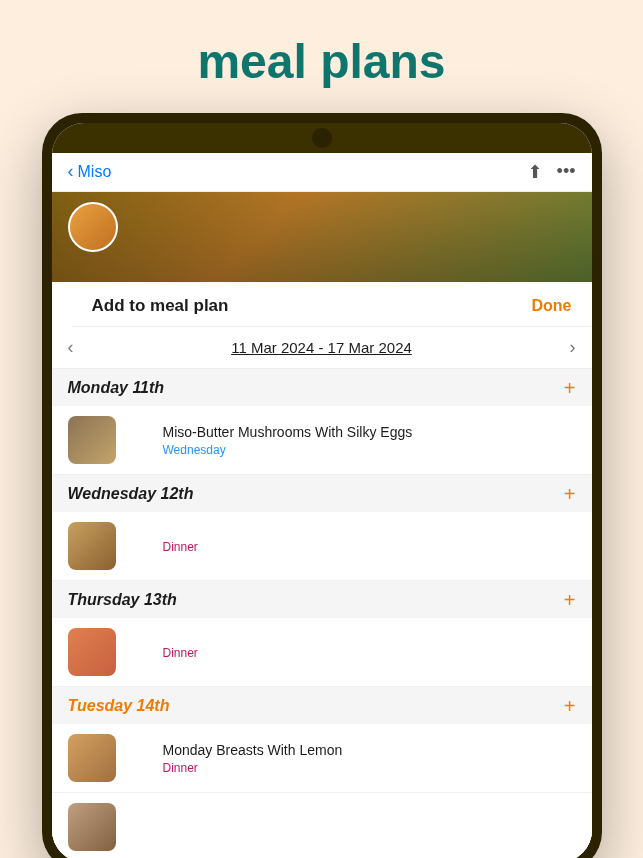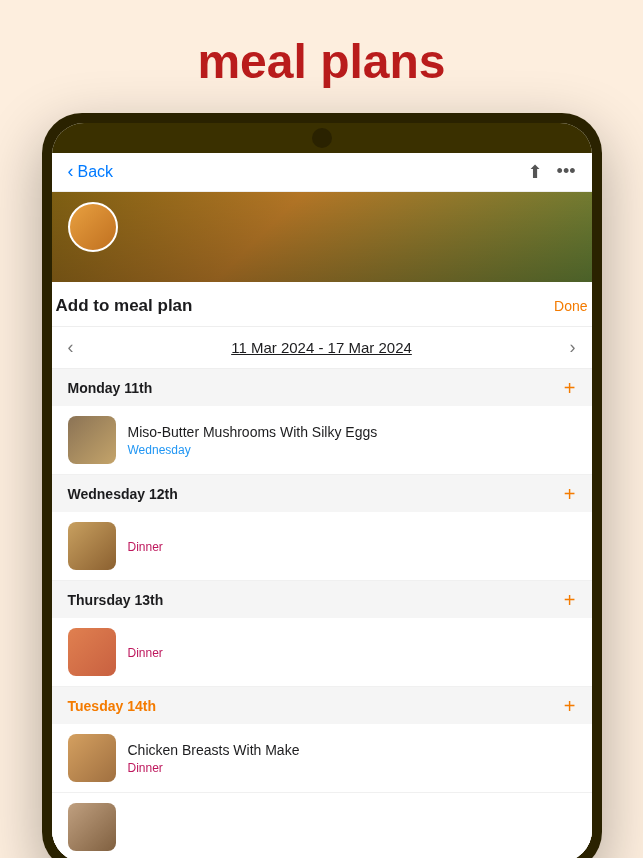--- a/index.html
+++ b/index.html
@@ -19,21 +19,21 @@
     }
     .page-header .make {
       font-size: 48px;
       font-weight: 800;
       color: #f47b00;
       line-height: 1.1;
     }
     .page-header .meal-plans {
       font-size: 48px;
       font-weight: 800;
-      color: #b91c1c;
+      color: #0f766e;
       line-height: 1.1;
     }
 
     
     .device-frame {
       width: 560px;
       background: #2a2200;
       border-radius: 40px;
       padding: 10px;
       position: relative;
@@ -116,32 +116,33 @@
     .modal-overlay {
       position: relative;
       background: white;
       margin: 0;
     }
 
     .modal-header {
       display: flex;
       justify-content: space-between;
       align-items: center;
-      padding: 14px 4px 10px;
+      padding: 14px 20px 10px;
       border-bottom: 1px solid #eee;
+      margin-left: 20px;
     }
     .modal-title {
       font-size: 17px;
       font-weight: 600;
       color: #1c1c1e;
     }
     .modal-done {
       color: #f47b00;
-      font-size: 14px;
-      font-weight: 400;
+      font-size: 16px;
+      font-weight: 700;
     }
 
     .week-nav {
       display: flex;
       align-items: center;
       justify-content: space-between;
       padding: 10px 16px;
       border-bottom: 1px solid #eee;
     }
     .week-arrow {
@@ -160,23 +161,24 @@
     .day-section {
       background: #f5f5f5;
     }
     .day-header {
       display: flex;
       justify-content: space-between;
       align-items: center;
       padding: 8px 16px 6px;
     }
     .day-label {
-      font-size: 14px;
+      font-size: 16px;
       font-weight: 600;
       color: #1c1c1e;
+      font-style: italic;
     }
     .day-label.thursday {
       color: #f47b00;
     }
     .day-add-btn {
       color: #f47b00;
       font-size: 20px;
       font-weight: 300;
     }
     .recipe-item {
@@ -193,21 +195,21 @@
       border-radius: 8px;
       flex-shrink: 0;
       overflow: hidden;
     }
     .thumb-mushroom { background: linear-gradient(135deg, #8b7355 0%, #c4a46a 100%); }
     .thumb-chicken { background: linear-gradient(135deg, #c8a060 0%, #8b6030 100%); }
     .thumb-salmon { background: linear-gradient(135deg, #e08050 0%, #c86040 100%); }
     .thumb-breast { background: linear-gradient(135deg, #d4a060 0%, #a07040 100%); }
     .thumb-sexinpan { background: linear-gradient(135deg, #c0a080 0%, #806040 100%); }
 
-    .recipe-info { flex: 1; }
+    .recipe-info { flex: 1; margin-left: 35px; }
     .recipe-name {
       font-size: 14px;
       font-weight: 500;
       color: #1c1c1e;
       line-height: 1.3;
     }
     .recipe-tag {
       font-size: 12px;
       margin-top: 2px;
     }
@@ -224,21 +226,21 @@
 <div class="device-frame">
   <div class="device-screen">
 
     <div class="device-notch-bar">
       <div class="device-notch"></div>
     </div>
 
     <div class="nav-bar">
       <div class="nav-back">
         <span class="nav-back-icon">‹</span>
-        <span>Back</span>
+        <span>Miso</span>
       </div>
       <div class="nav-right-icons">
         <span>⬆</span>
         <span>•••</span>
       </div>
     </div>
 
     <div class="bg-image-area">
       <div class="bg-circle-avatar"></div>
     </div>
@@ -295,21 +297,21 @@
             </div>
           </div>
           <div class="day-section">
             <div class="day-header">
               <span class="day-label thursday">Tuesday 14th</span>
               <span class="day-add-btn">+</span>
             </div>
             <div class="recipe-item">
               <div class="recipe-thumb thumb-breast"></div>
               <div class="recipe-info">
-                <div class="recipe-name">Chicken Breasts With Make</div>
+                <div class="recipe-name">Monday Breasts With Lemon</div>
                 <div class="recipe-tag tag-dinner">Dinner</div>
               </div>
             </div>
             <div class="recipe-item">
               <div class="recipe-thumb thumb-sexinpan"></div>
             </div>
           </div>
         </div>
 
     </div>

